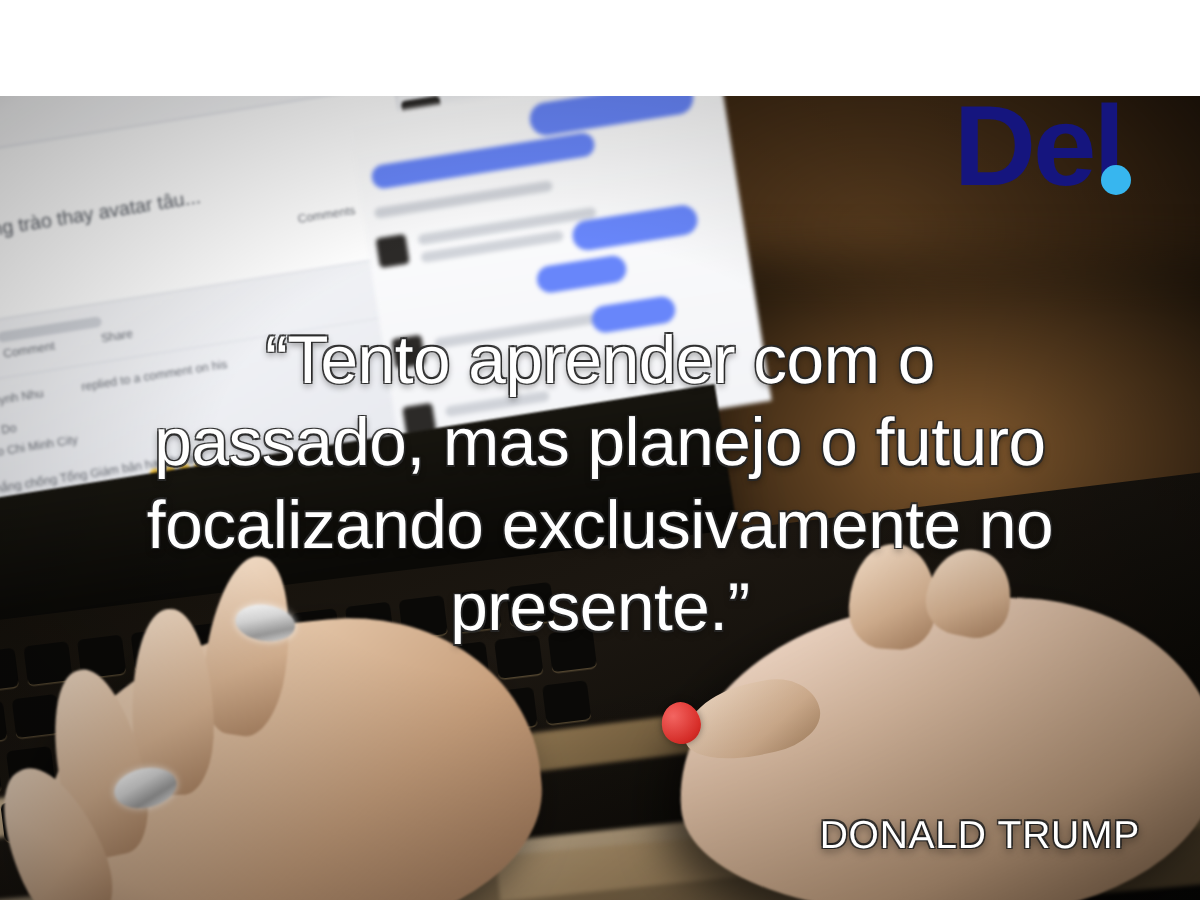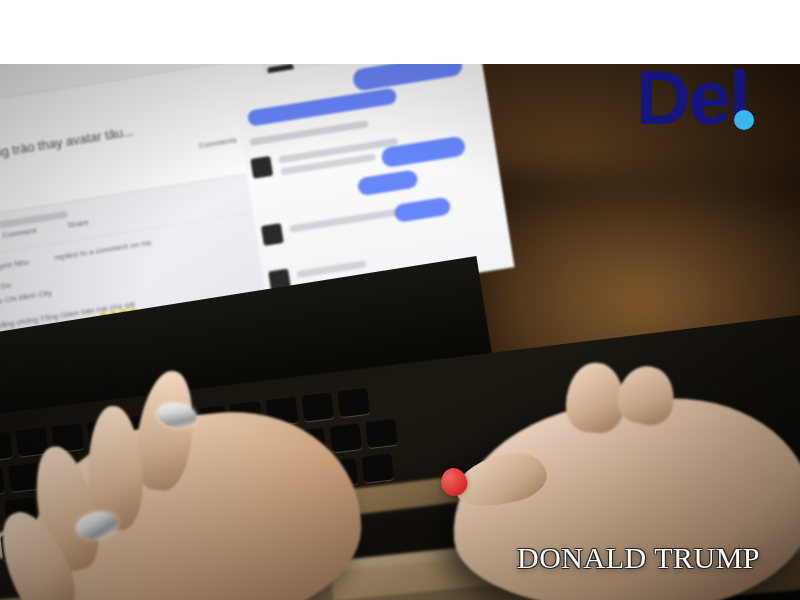--- a/index.html
+++ b/index.html
@@ -334,22 +334,22 @@
        1px  1px 0 rgba(40,40,40,.85),
        0 2px 5px rgba(0,0,0,.45);
   }
   .quote-line { display: block; white-space: nowrap; }
 
   .attribution {
     position: absolute;
     right: 40px;
     top: 505px;
     z-index: 20;
-    font-family: Liberation Serif, serif;
-    font-size: 30px;
+    font-family: Liberation Sans, sans-serif;
+    font-size: 26px;
     letter-spacing: 0.5px;
     color: #ffffff;
     text-shadow:
       -1px -1px 0 rgba(30,30,30,.8),
        1px -1px 0 rgba(30,30,30,.8),
       -1px  1px 0 rgba(30,30,30,.8),
        1px  1px 0 rgba(30,30,30,.8),
        0 2px 6px rgba(0,0,0,.6);
   }
 </style>
@@ -516,16 +516,22 @@
   <div class="band band-top"></div>
   <div class="band band-bottom"></div>
 
   <div class="logo">
     <div class="logo-word">
       <span>Del</span>
       <span class="logo-dot"></span>
     </div>
   </div>
 
+  <div class="quote">
+    <span class="quote-line">“Tento aprender com o</span>
+    <span class="quote-line">passado, mas planejo o futuro</span>
+    <span class="quote-line">focalizando exclusivamente no</span>
+    <span class="quote-line">presente.”</span>
+  </div>
 
   <div class="attribution">DONALD TRUMP</div>
 
 </div>
 
 </body></html>

